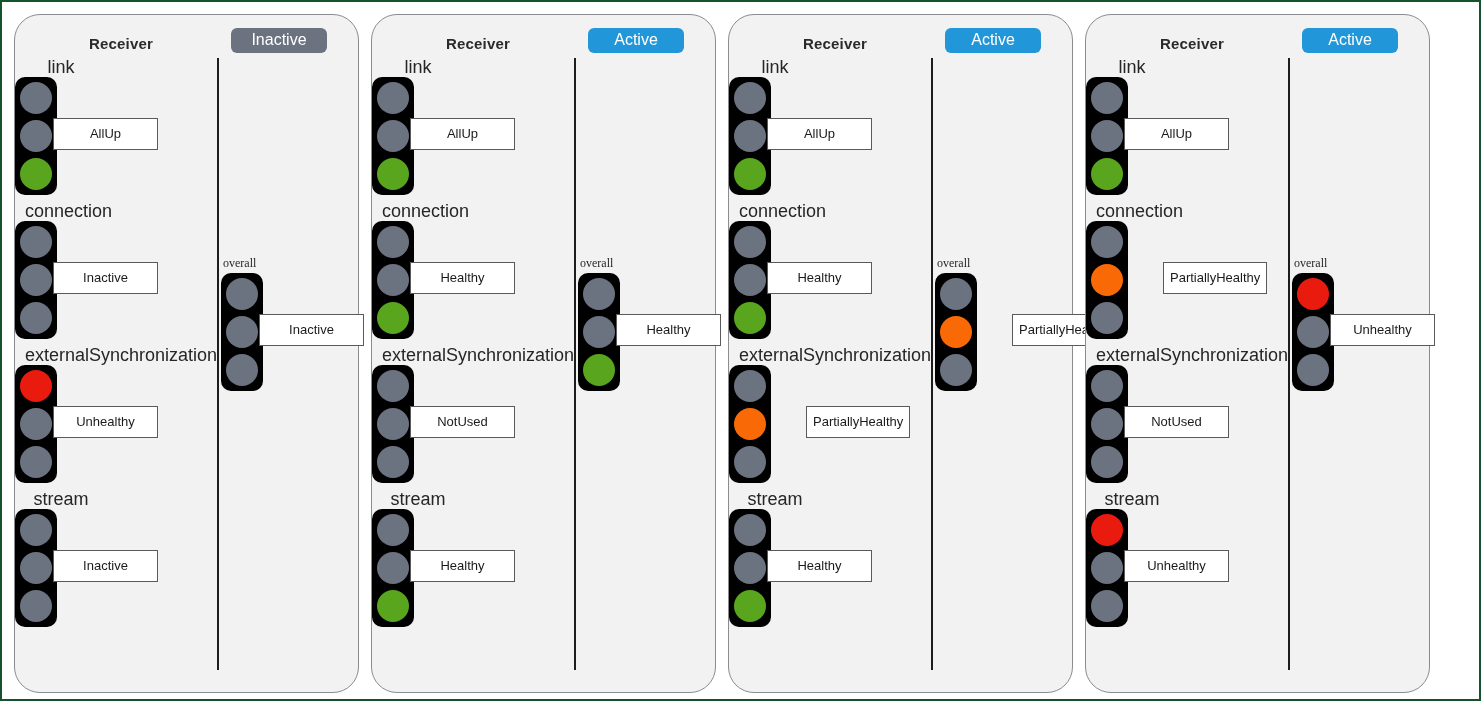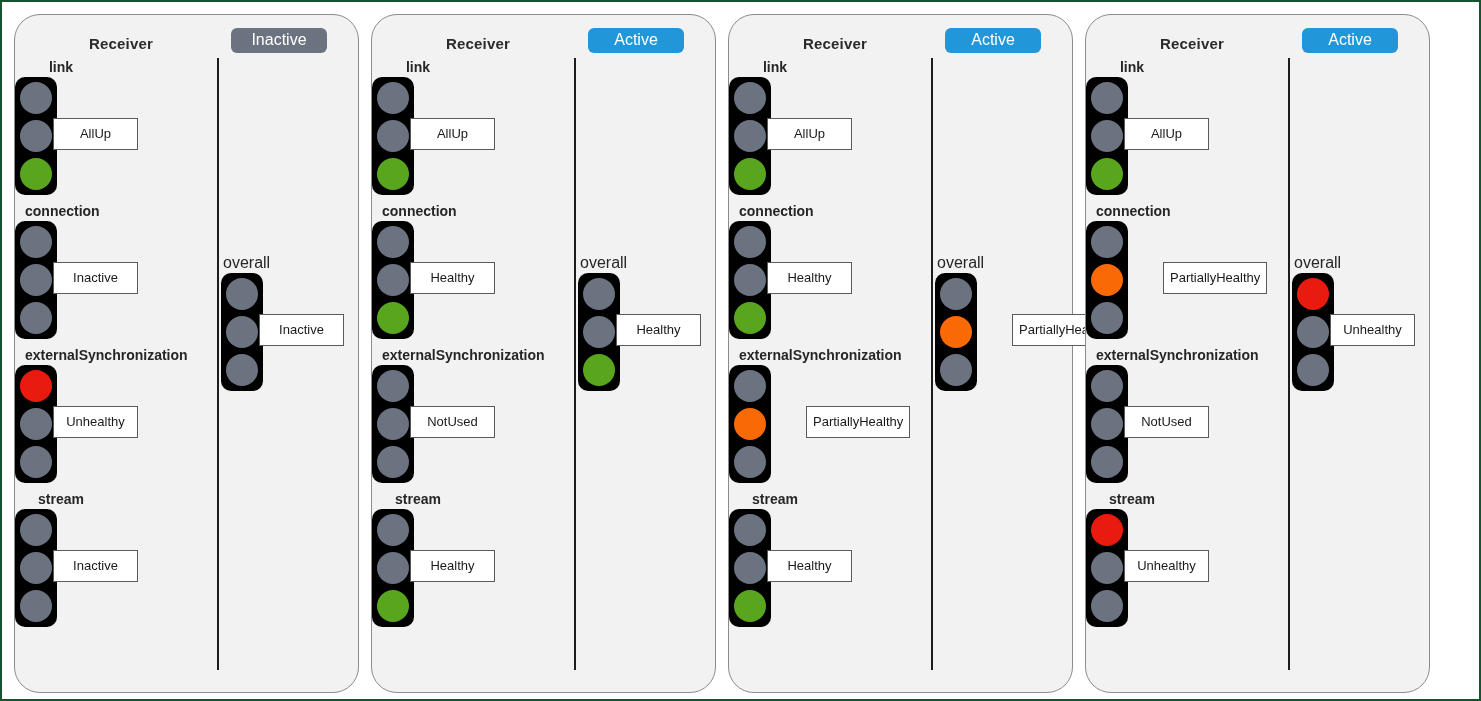--- a/index.html
+++ b/index.html
@@ -93,26 +93,25 @@
     left: 206px;
     top: 44px;
     width: 139px;
   }
 
   .signal {
     position: relative;
     margin-bottom: 8px;
   }
   .signal-label {
-    font-size: 14px;
+    font-size: 18px;
     color: #262626;
     line-height: 16px;
     white-space: nowrap;
     margin-bottom: 2px;
-    font-weight: bold;
   }
 
   
   .lbl-c { text-align: center; width: 92px; }
   .lbl-l { text-align: left; padding-left: 4px; margin-left: 6px; }
 
   .light-wrap {
     position: relative;
     height: 118px;
   }
@@ -147,31 +146,32 @@
     line-height: 30px;
     border: 1px solid #5a5a5a;
     background: #ffffff;
     color: #1a1a1a;
     font-size: 13px;
     text-align: center;
     box-sizing: border-box;
     padding: 0 6px;
     white-space: nowrap;
   }
-  .value-box.narrow { width: 85px; }
+  .value-box.narrow { width: 105px; }
   .value-box.fit    { width: auto; min-width: 0; margin-left: 39px; }
 
   
   .overall-block { position: relative; }
   .overall-label {
-    font-size: 16px;
+    font-size: 12px;
     color: #262626;
     line-height: 16px;
     margin-bottom: 2px;
     padding-left: 2px;
+    font-family: Liberation Serif, serif;
   }
 </style>
 </head>
 <body>
 
 <div id="canvas">
   <div class="panel-row" id="panel-row">
       <div class="panel">
         <div class="panel-title">Receiver</div>
         <div class="status-badge" style="background: rgb(107, 114, 128);">Inactive</div>

